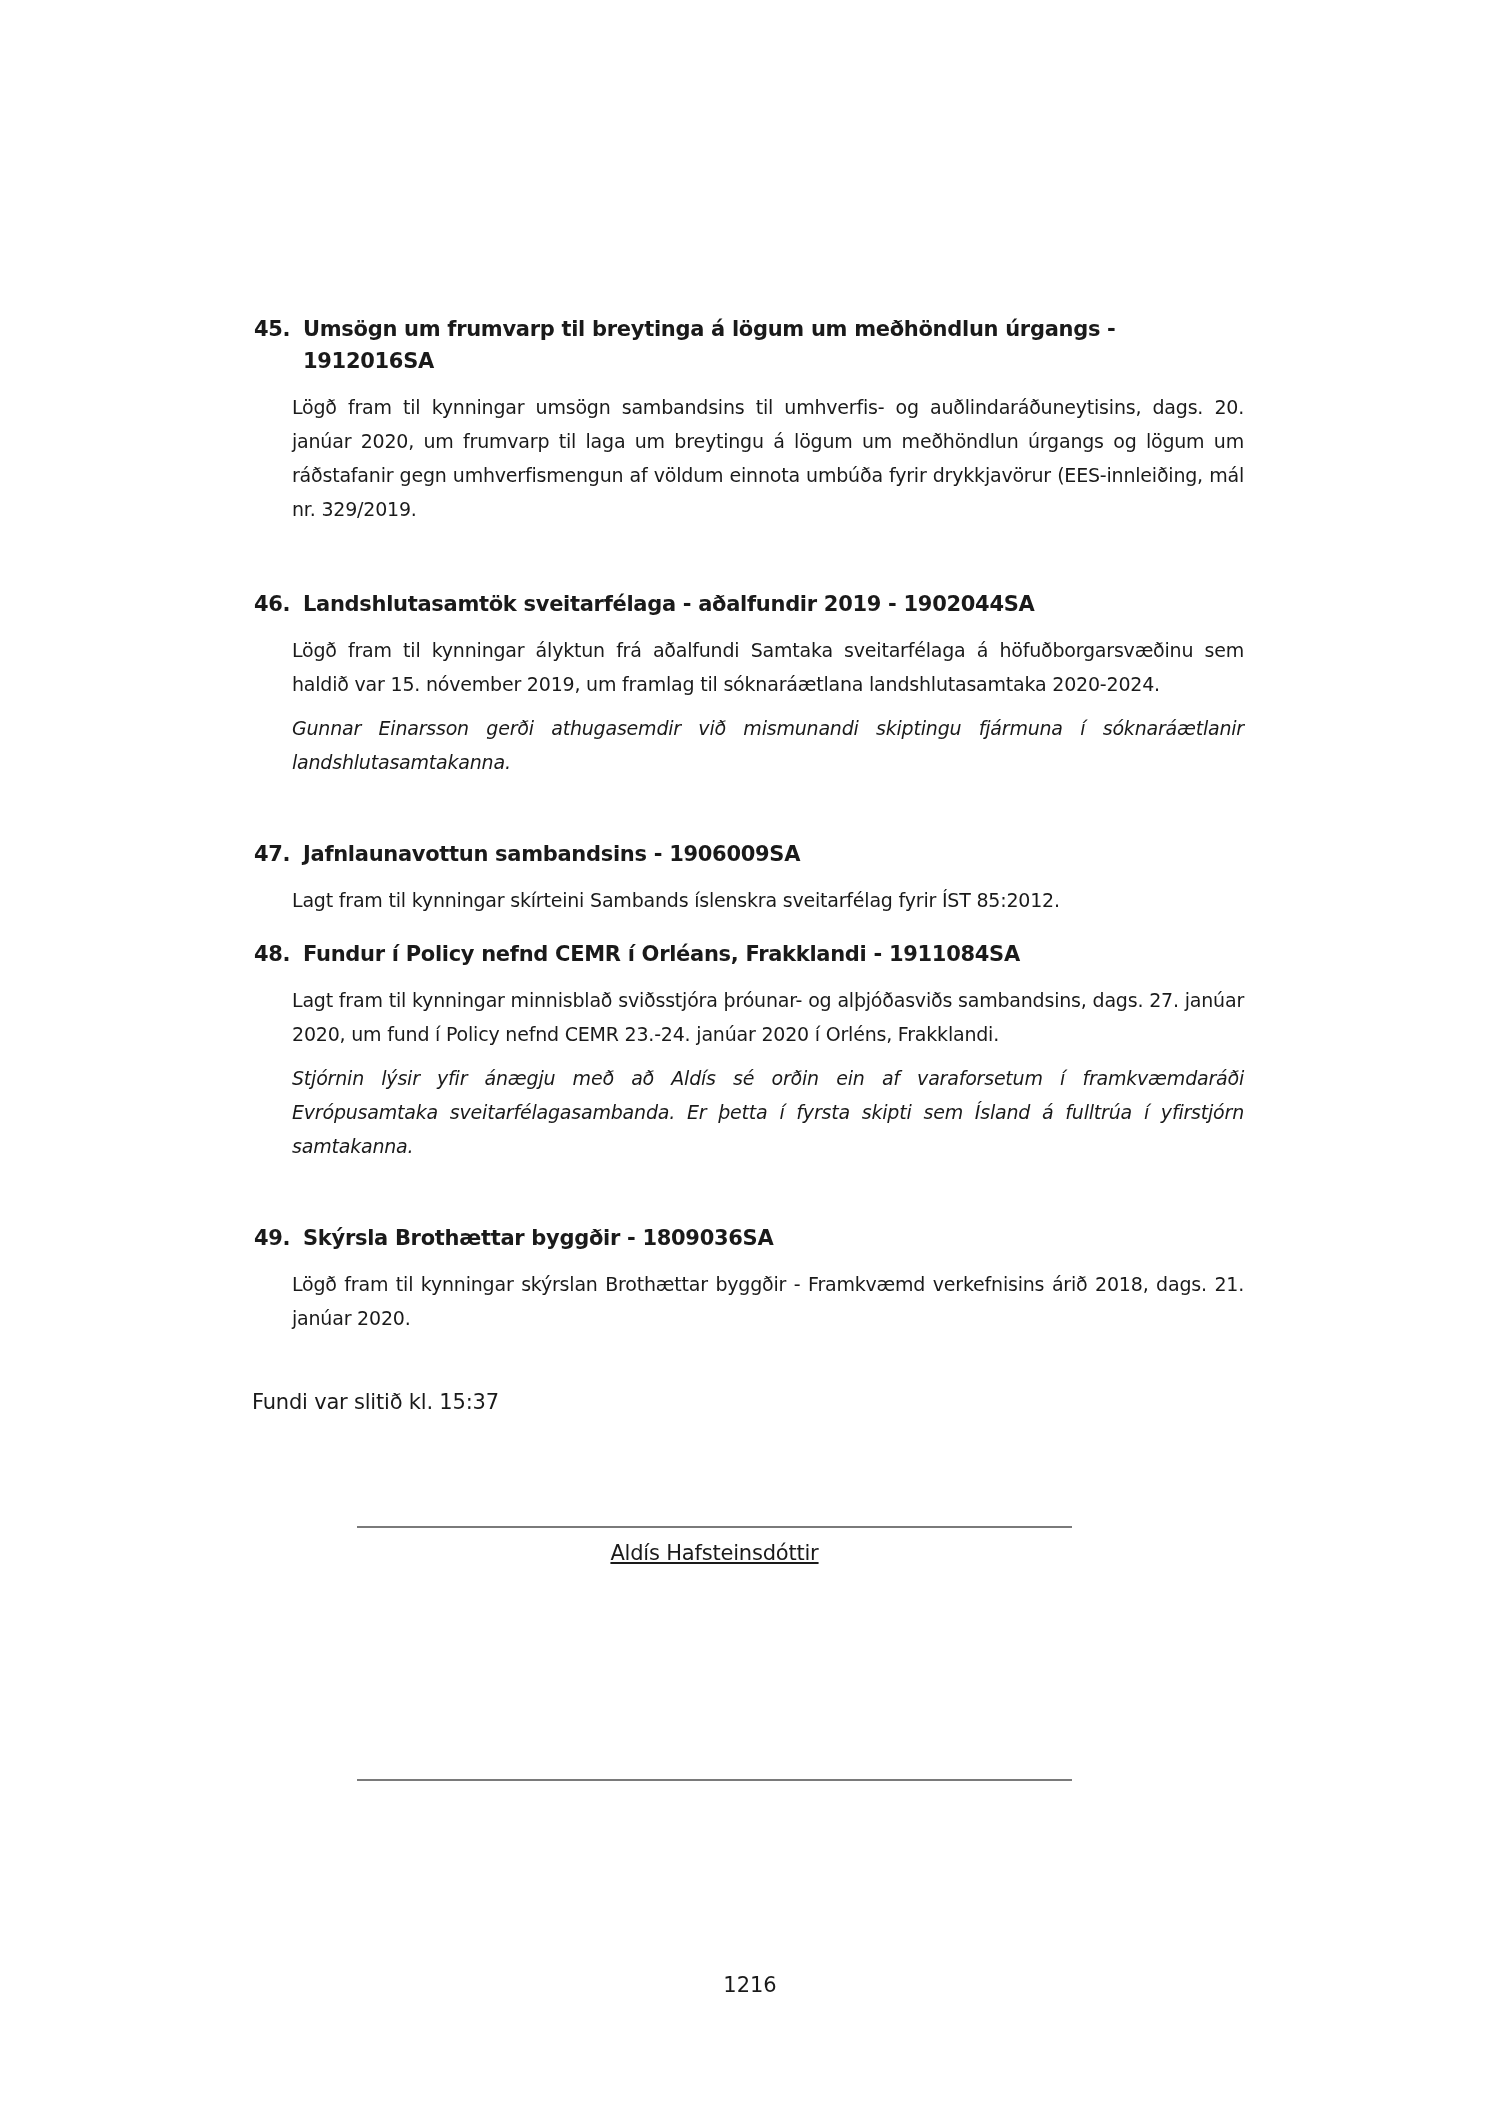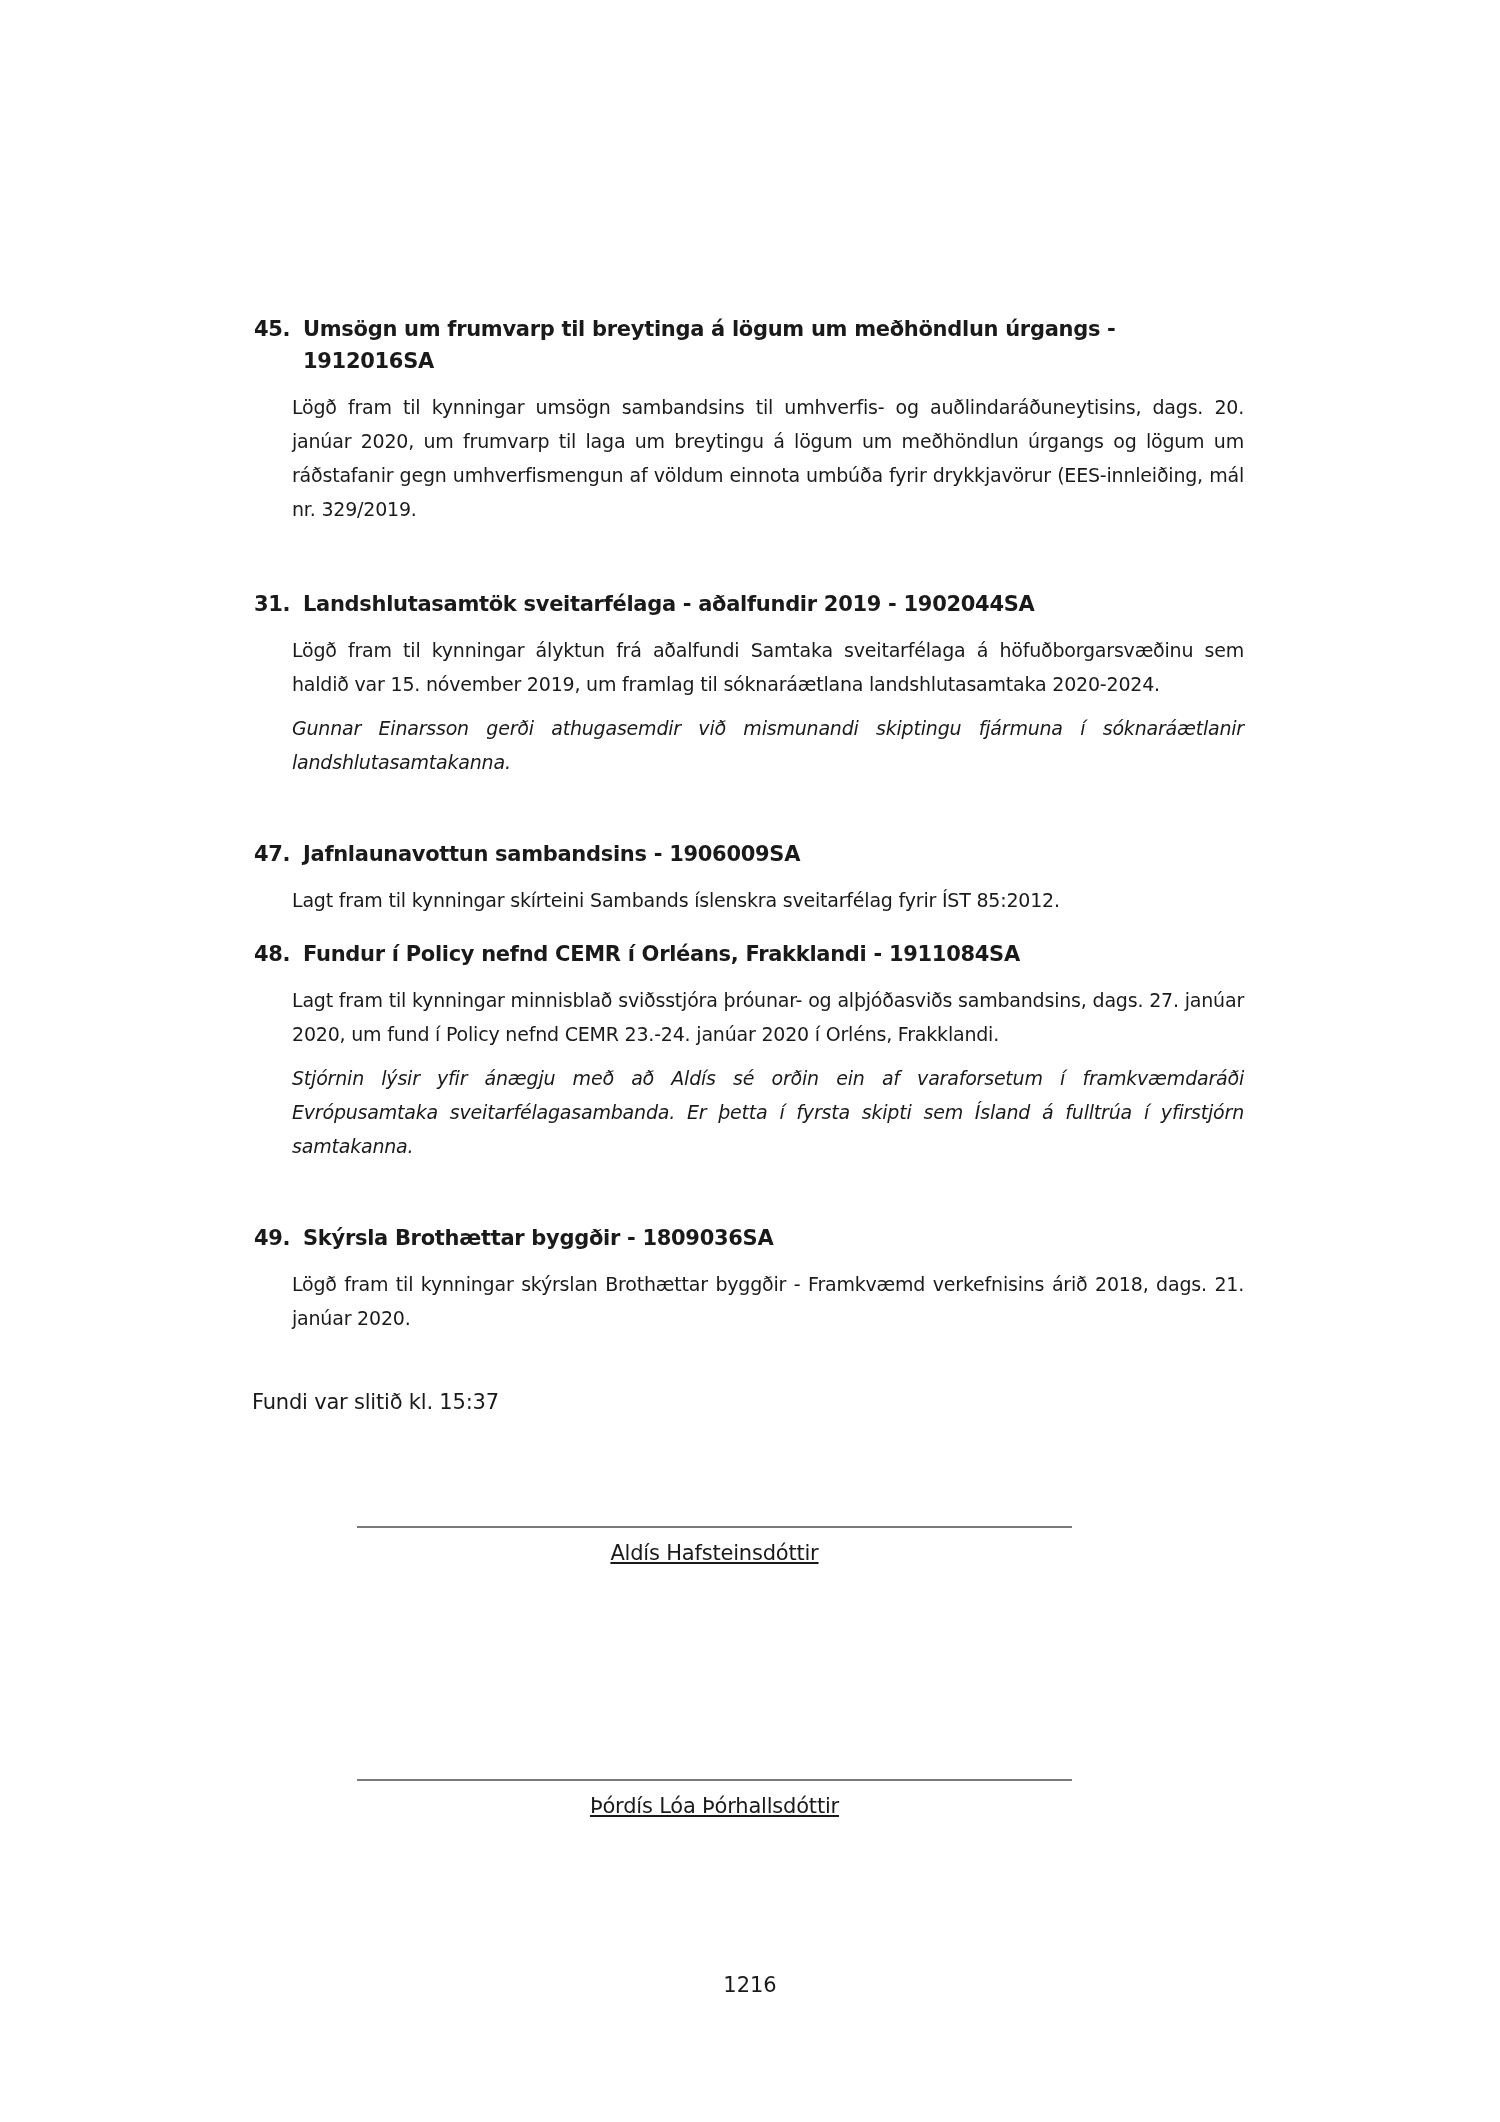--- a/index.html
+++ b/index.html
@@ -30,21 +30,21 @@
   <div class="item" style="top:313px;">
     <div class="item-head">
       <span class="item-num">45.</span>
       <span class="item-title">Umsögn um frumvarp til breytinga á lögum um meðhöndlun úrgangs - 1912016SA</span>
     </div>
     <div class="para gap-head">Lögð fram til kynningar umsögn sambandsins til umhverfis- og auðlindaráðuneytisins, dags. 20. janúar 2020, um frumvarp til laga um breytingu á lögum um meðhöndlun úrgangs og lögum um ráðstafanir gegn umhverfismengun af völdum einnota umbúða fyrir drykkjavörur (EES-innleiðing, mál nr. 329/2019.</div>
   </div>
 
   <div class="item" style="top:588px;">
     <div class="item-head">
-      <span class="item-num">31.</span>
+      <span class="item-num">46.</span>
       <span class="item-title">Landshlutasamtök sveitarfélaga - aðalfundir 2019 - 1902044SA</span>
     </div>
     <div class="para gap-head">Lögð fram til kynningar ályktun frá aðalfundi Samtaka sveitarfélaga á höfuðborgarsvæðinu sem haldið var 15. nóvember 2019, um framlag til sóknaráætlana landshlutasamtaka 2020-2024.</div>
     <div class="para italic gap-para">Gunnar Einarsson gerði athugasemdir við mismunandi skiptingu fjármuna í sóknaráætlanir landshlutasamtakanna.</div>
   </div>
 
   <div class="item" style="top:838px;">
     <div class="item-head">
       <span class="item-num">47.</span>
       <span class="item-title">Jafnlaunavottun sambandsins - 1906009SA</span>
@@ -70,17 +70,16 @@
   </div>
 
   <div class="closing">Fundi var slitið kl. 15:37</div>
 
   <div class="sig" style="top:1526px;">
     <div class="sig-line"></div>
     <div class="sig-name">Aldís Hafsteinsdóttir</div>
   </div>
   <div class="sig" style="top:1779px;">
     <div class="sig-line"></div>
-    <div class="sig-name">Þórdís Lóa Þórhallsdóttir</div>
   </div>
 
   <div class="page-num">1216</div>
 </div>
 
 </body></html>

